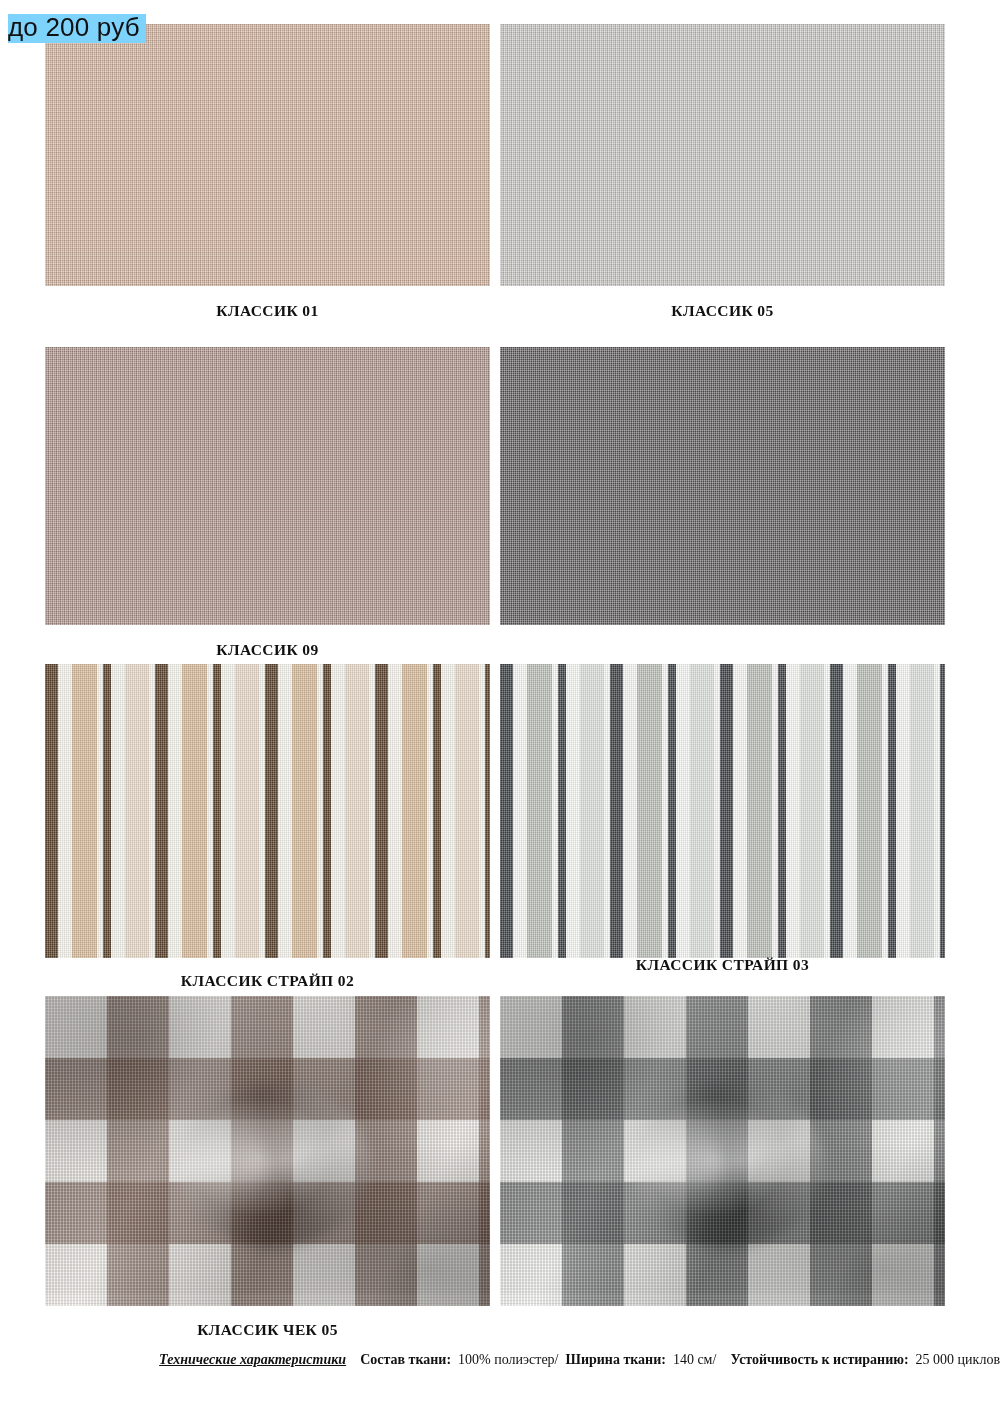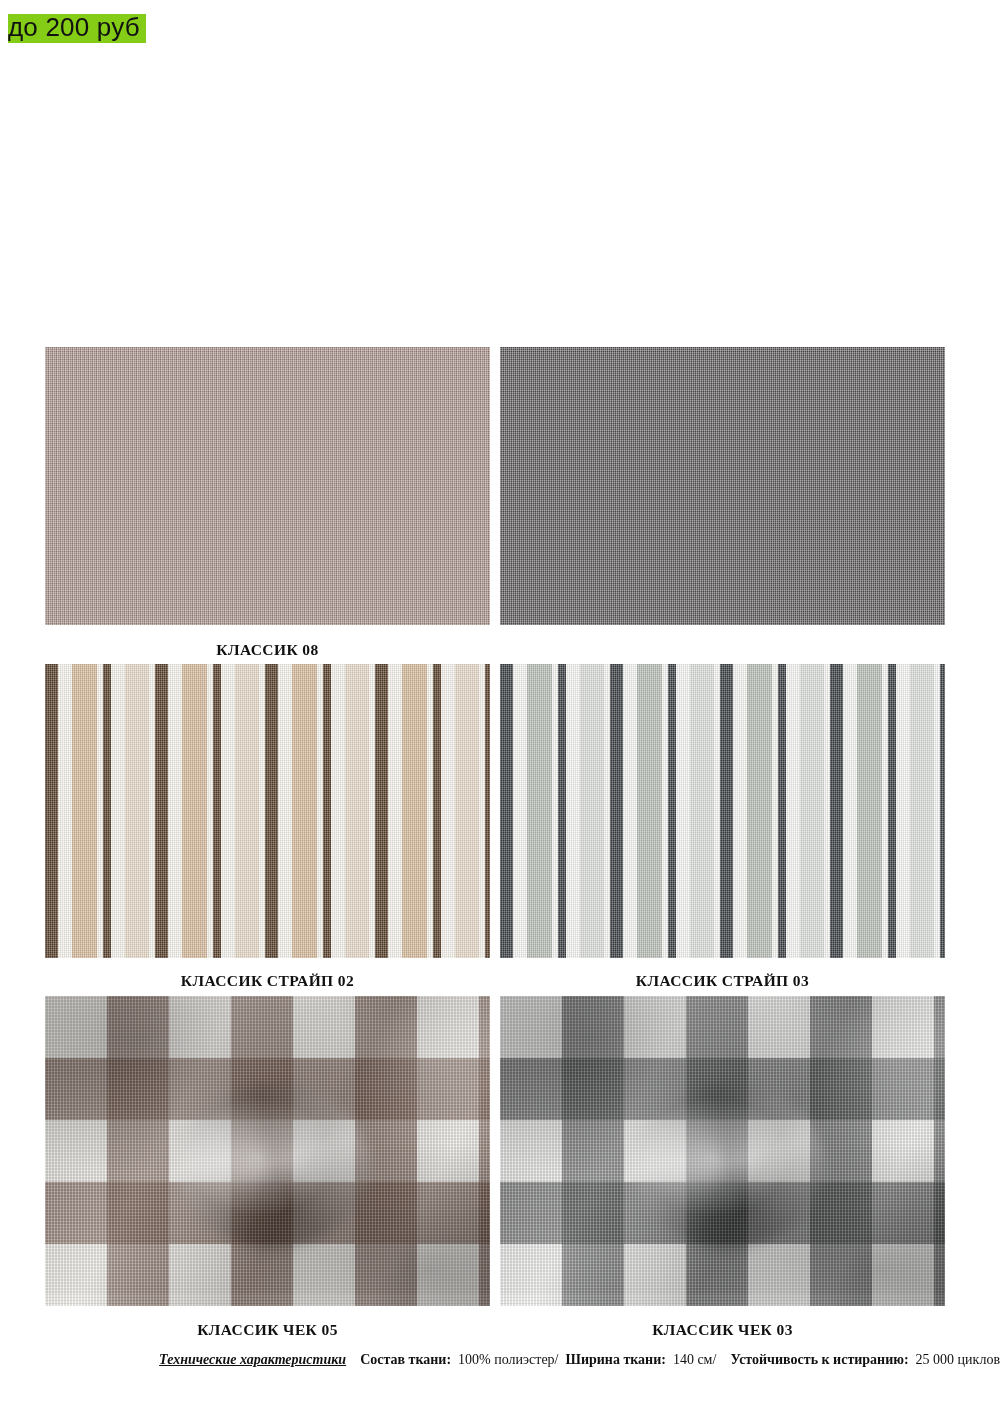--- a/index.html
+++ b/index.html
@@ -17,21 +17,21 @@
   
   .header-title{
     position:absolute;
     left:8px; top:14px;
     font-family:"Liberation Sans", sans-serif;
     font-size:26px;
     font-weight:500;
     letter-spacing:0.2px;
     color:#111111;
     z-index:20;
-    background:#84cc16;
+    background:#7dd3fc;
     padding:0 6px 2px 0;
     line-height:1.05;
   }
 
   
   .row{position:absolute;left:0;width:1000px;}
   .cell{position:absolute;top:0;}
   .cell.left{left:45px;}
   .cell.right{left:500px;}
 
@@ -144,62 +144,71 @@
   .specs .v{font-weight:normal;}
   .sp{display:inline-block;width:7px;}
 </style>
 </head>
 <body>
 
 <div class="page">
 
   <div class="header-title">до 200 руб</div>
 
+  <div class="row" style="top:24px;height:310px;">
+    <div class="cell left">
+      <div id="sw-0-0" class="swatch weave" style="height: 262px; background: repeating-linear-gradient(90deg, rgb(239, 226, 216) 0px, rgb(239, 226, 216) 2px, rgb(214, 192, 176) 2px, rgb(214, 192, 176) 4px), rgb(226, 208, 195); background-blend-mode: multiply;"></div>
+      <div class="caption" style="top:278px;">КЛАССИК 01</div>
+    </div>
+    <div class="cell right">
+      <div id="sw-0-1" class="swatch weave" style="height: 262px; background: repeating-linear-gradient(90deg, rgb(239, 238, 236) 0px, rgb(239, 238, 236) 2px, rgb(205, 203, 201) 2px, rgb(205, 203, 201) 4px), rgb(222, 220, 218); background-blend-mode: multiply;"></div>
+      <div class="caption" style="top:278px;">КЛАССИК 05</div>
+    </div>
+  </div>
 
   <div class="row" style="top:347px;height:310px;">
     <div class="cell left">
       <div id="sw-1-0" class="swatch weave" style="height: 278px; background: repeating-linear-gradient(90deg, rgb(222, 209, 204) 0px, rgb(222, 209, 204) 2px, rgb(185, 166, 161) 2px, rgb(185, 166, 161) 4px), rgb(203, 186, 180); background-blend-mode: multiply;"></div>
-      <div class="caption" style="top:294px;">КЛАССИК 08</div>
+      <div class="caption" style="top:294px;">КЛАССИК 09</div>
     </div>
     <div class="cell right">
       <div id="sw-1-1" class="swatch weave" style="height: 278px; background: repeating-linear-gradient(90deg, rgb(163, 160, 161) 0px, rgb(163, 160, 161) 2px, rgb(123, 120, 121) 2px, rgb(123, 120, 121) 4px), rgb(142, 139, 140); background-blend-mode: multiply;"></div>
     </div>
   </div>
 
   <div class="row" style="top:664px;height:320px;">
     <div class="cell left">
       <div id="sw-2-0" class="swatch stripe" style="height: 294px; background: repeating-linear-gradient(90deg, rgb(88, 65, 44) 0px, rgb(88, 65, 44) 13px, rgb(247, 244, 238) 13px, rgb(247, 244, 238) 27px, rgb(214, 187, 156) 27px, rgb(214, 187, 156) 52px, rgb(247, 244, 238) 52px, rgb(247, 244, 238) 58px, rgb(88, 65, 44) 58px, rgb(88, 65, 44) 66px, rgb(247, 244, 238) 66px, rgb(247, 244, 238) 80px, rgb(230, 217, 200) 80px, rgb(230, 217, 200) 104px, rgb(247, 244, 238) 104px, rgb(247, 244, 238) 110px);">
         <div class="threads"></div>
       </div>
       <div class="caption" style="top:308px;">КЛАССИК СТРАЙП 02</div>
     </div>
     <div class="cell right">
       <div id="sw-2-1" class="swatch stripe" style="height: 294px; background: repeating-linear-gradient(90deg, rgb(61, 65, 68) 0px, rgb(61, 65, 68) 13px, rgb(246, 246, 244) 13px, rgb(246, 246, 244) 27px, rgb(185, 190, 183) 27px, rgb(185, 190, 183) 52px, rgb(246, 246, 244) 52px, rgb(246, 246, 244) 58px, rgb(61, 65, 68) 58px, rgb(61, 65, 68) 66px, rgb(246, 246, 244) 66px, rgb(246, 246, 244) 80px, rgb(220, 222, 219) 80px, rgb(220, 222, 219) 104px, rgb(246, 246, 244) 104px, rgb(246, 246, 244) 110px);">
         <div class="threads"></div>
       </div>
-      <div class="caption" style="top:308px;text-align:center;">КЛАССИК СТРАЙП 03</div>
+      <div class="caption" style="top:292px;text-align:center;">КЛАССИК СТРАЙП 03</div>
     </div>
   </div>
 
   <div class="row" style="top:996px;height:350px;">
     <div class="cell left">
       <div id="sw-3-0" class="swatch check" style="height: 310px; background-color: rgb(244, 241, 236); background-image: repeating-linear-gradient(90deg, rgba(0, 0, 0, 0) 0px, rgba(0, 0, 0, 0) 62px, rgba(90, 58, 44, 0.55) 62px, rgba(90, 58, 44, 0.55) 124px), repeating-linear-gradient(0deg, rgba(0, 0, 0, 0) 0px, rgba(0, 0, 0, 0) 62px, rgba(90, 58, 44, 0.55) 62px, rgba(90, 58, 44, 0.55) 124px);">
         <div class="threads"></div>
         <div class="swirl"></div>
         <div class="drape"></div>
       </div>
       <div class="caption" style="top:325px;">КЛАССИК ЧЕК 05</div>
     </div>
     <div class="cell right">
       <div id="sw-3-1" class="swatch check" style="height: 310px; background-color: rgb(244, 244, 242); background-image: repeating-linear-gradient(90deg, rgba(0, 0, 0, 0) 0px, rgba(0, 0, 0, 0) 62px, rgba(45, 47, 48, 0.55) 62px, rgba(45, 47, 48, 0.55) 124px), repeating-linear-gradient(0deg, rgba(0, 0, 0, 0) 0px, rgba(0, 0, 0, 0) 62px, rgba(45, 47, 48, 0.55) 62px, rgba(45, 47, 48, 0.55) 124px);">
         <div class="threads"></div>
         <div class="swirl"></div>
         <div class="drape"></div>
       </div>
-      <div class="caption" style="top:325px;">КЛАССИК ЧЕК 03</div>
     </div>
   </div>
 
   <div class="specs">
     <span class="lead">Технические характеристики</span><span class="sp"></span><span class="sp"></span><span class="k">Состав ткани:</span><span class="sp"></span><span class="v">100% полиэстер/</span><span class="sp"></span><span class="k">Ширина ткани:</span><span class="sp"></span><span class="v">140 см/</span><span class="sp"></span><span class="sp"></span><span class="k">Устойчивость к истиранию:</span><span class="sp"></span><span class="v">25 000 циклов</span>
   </div>
 
 </div>
 
 </body></html>

